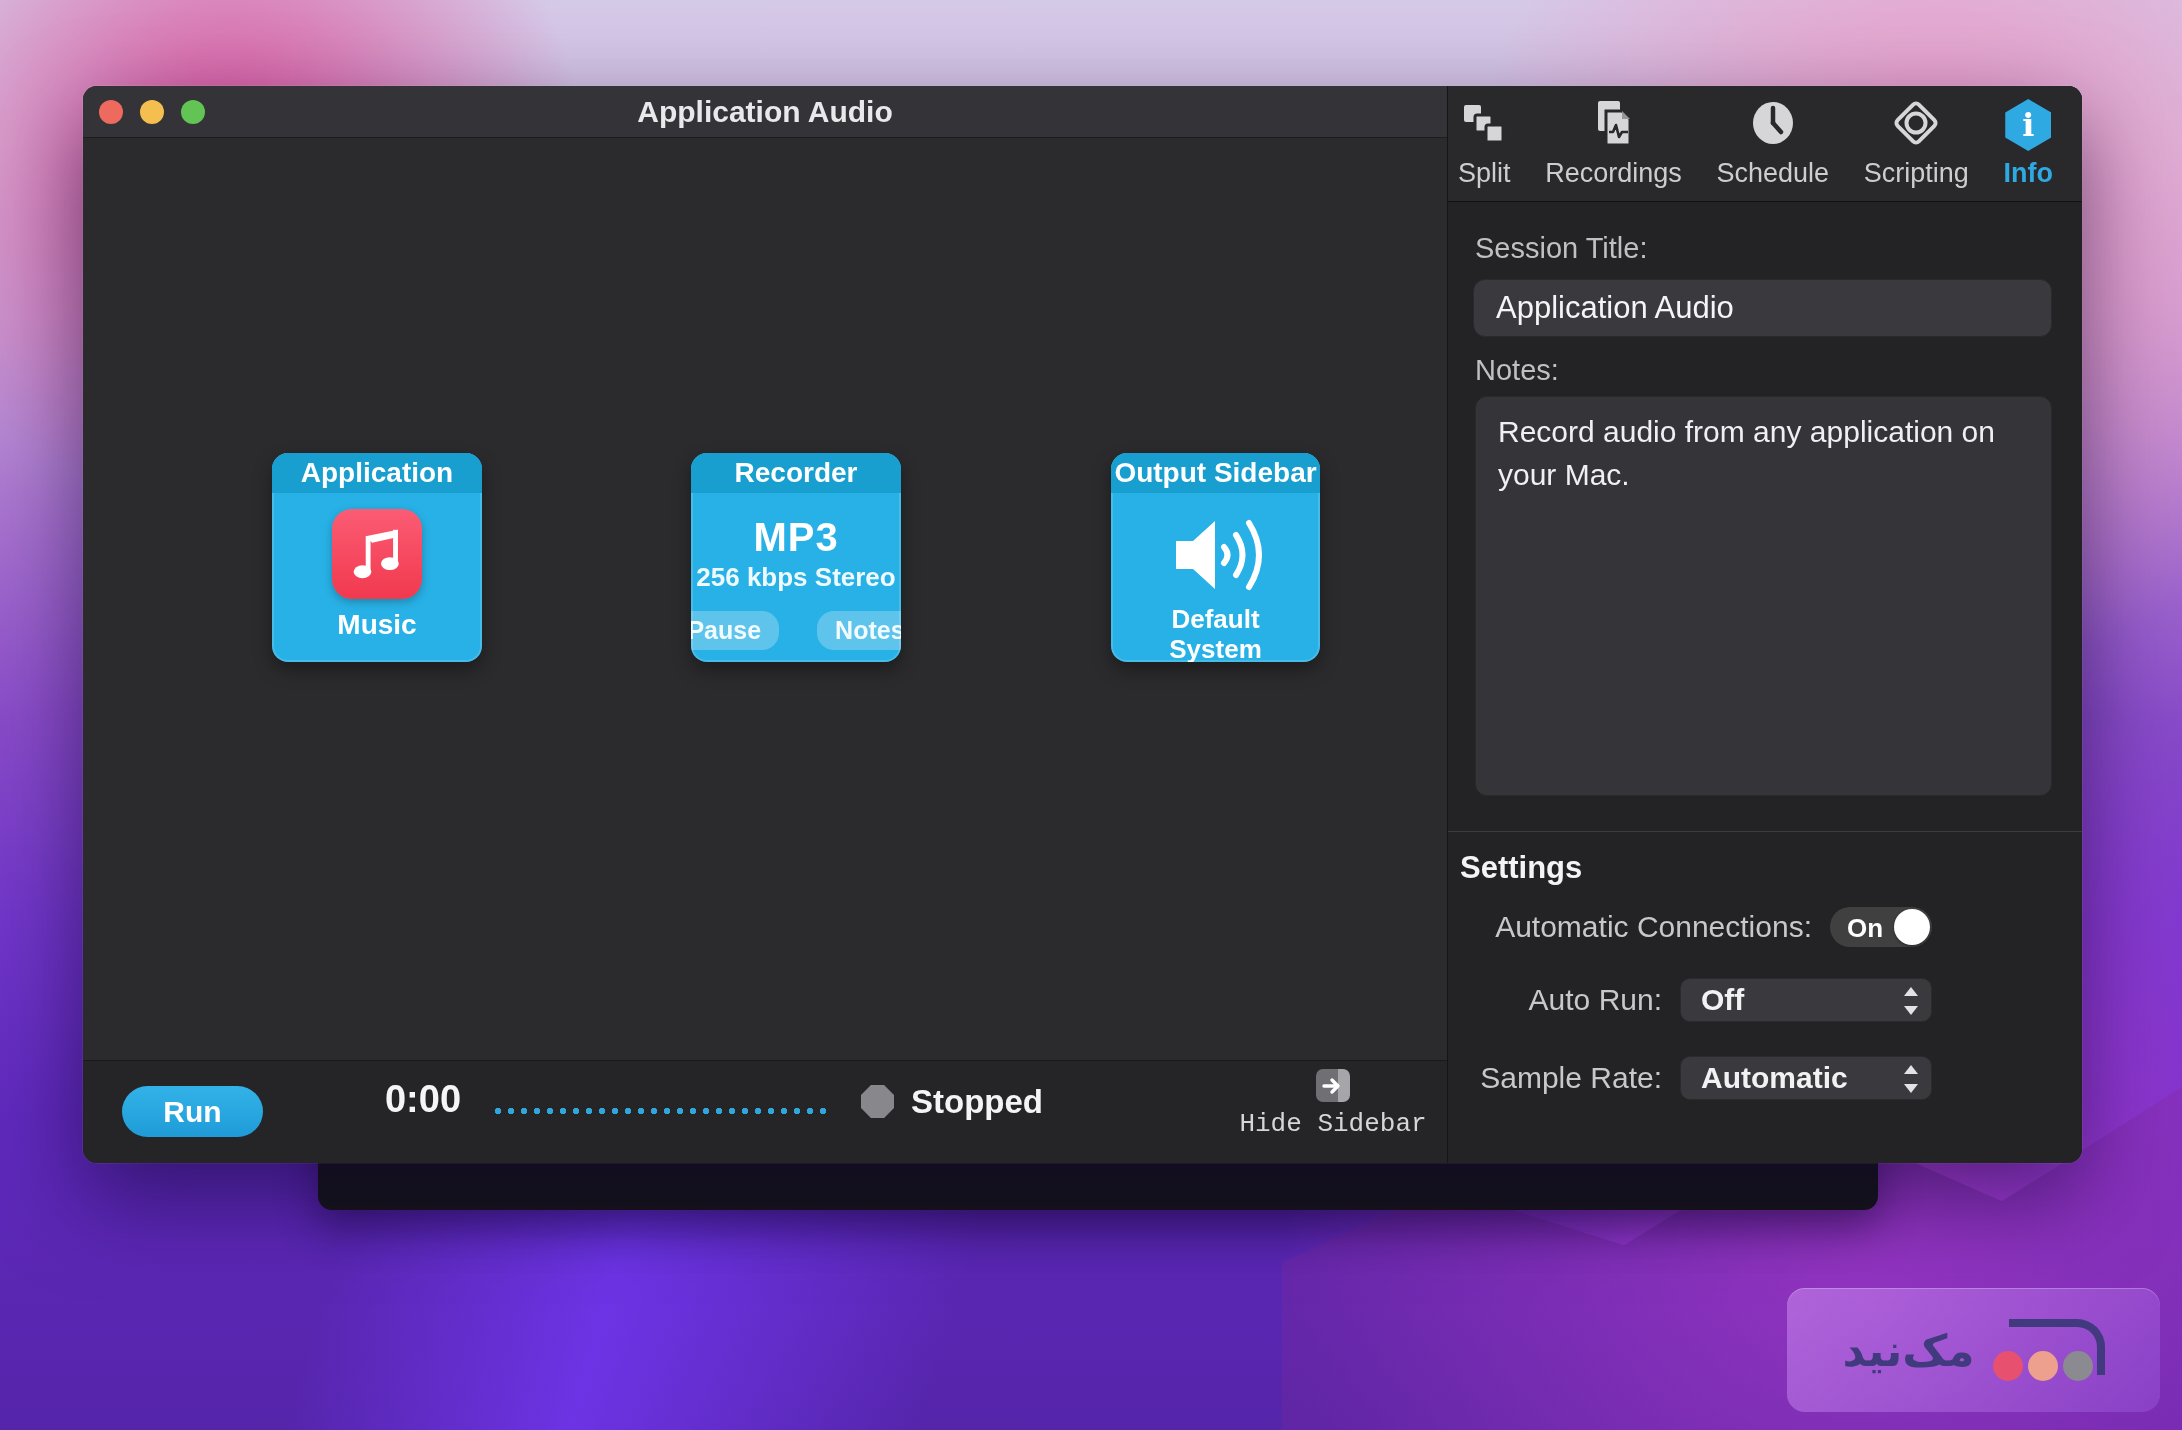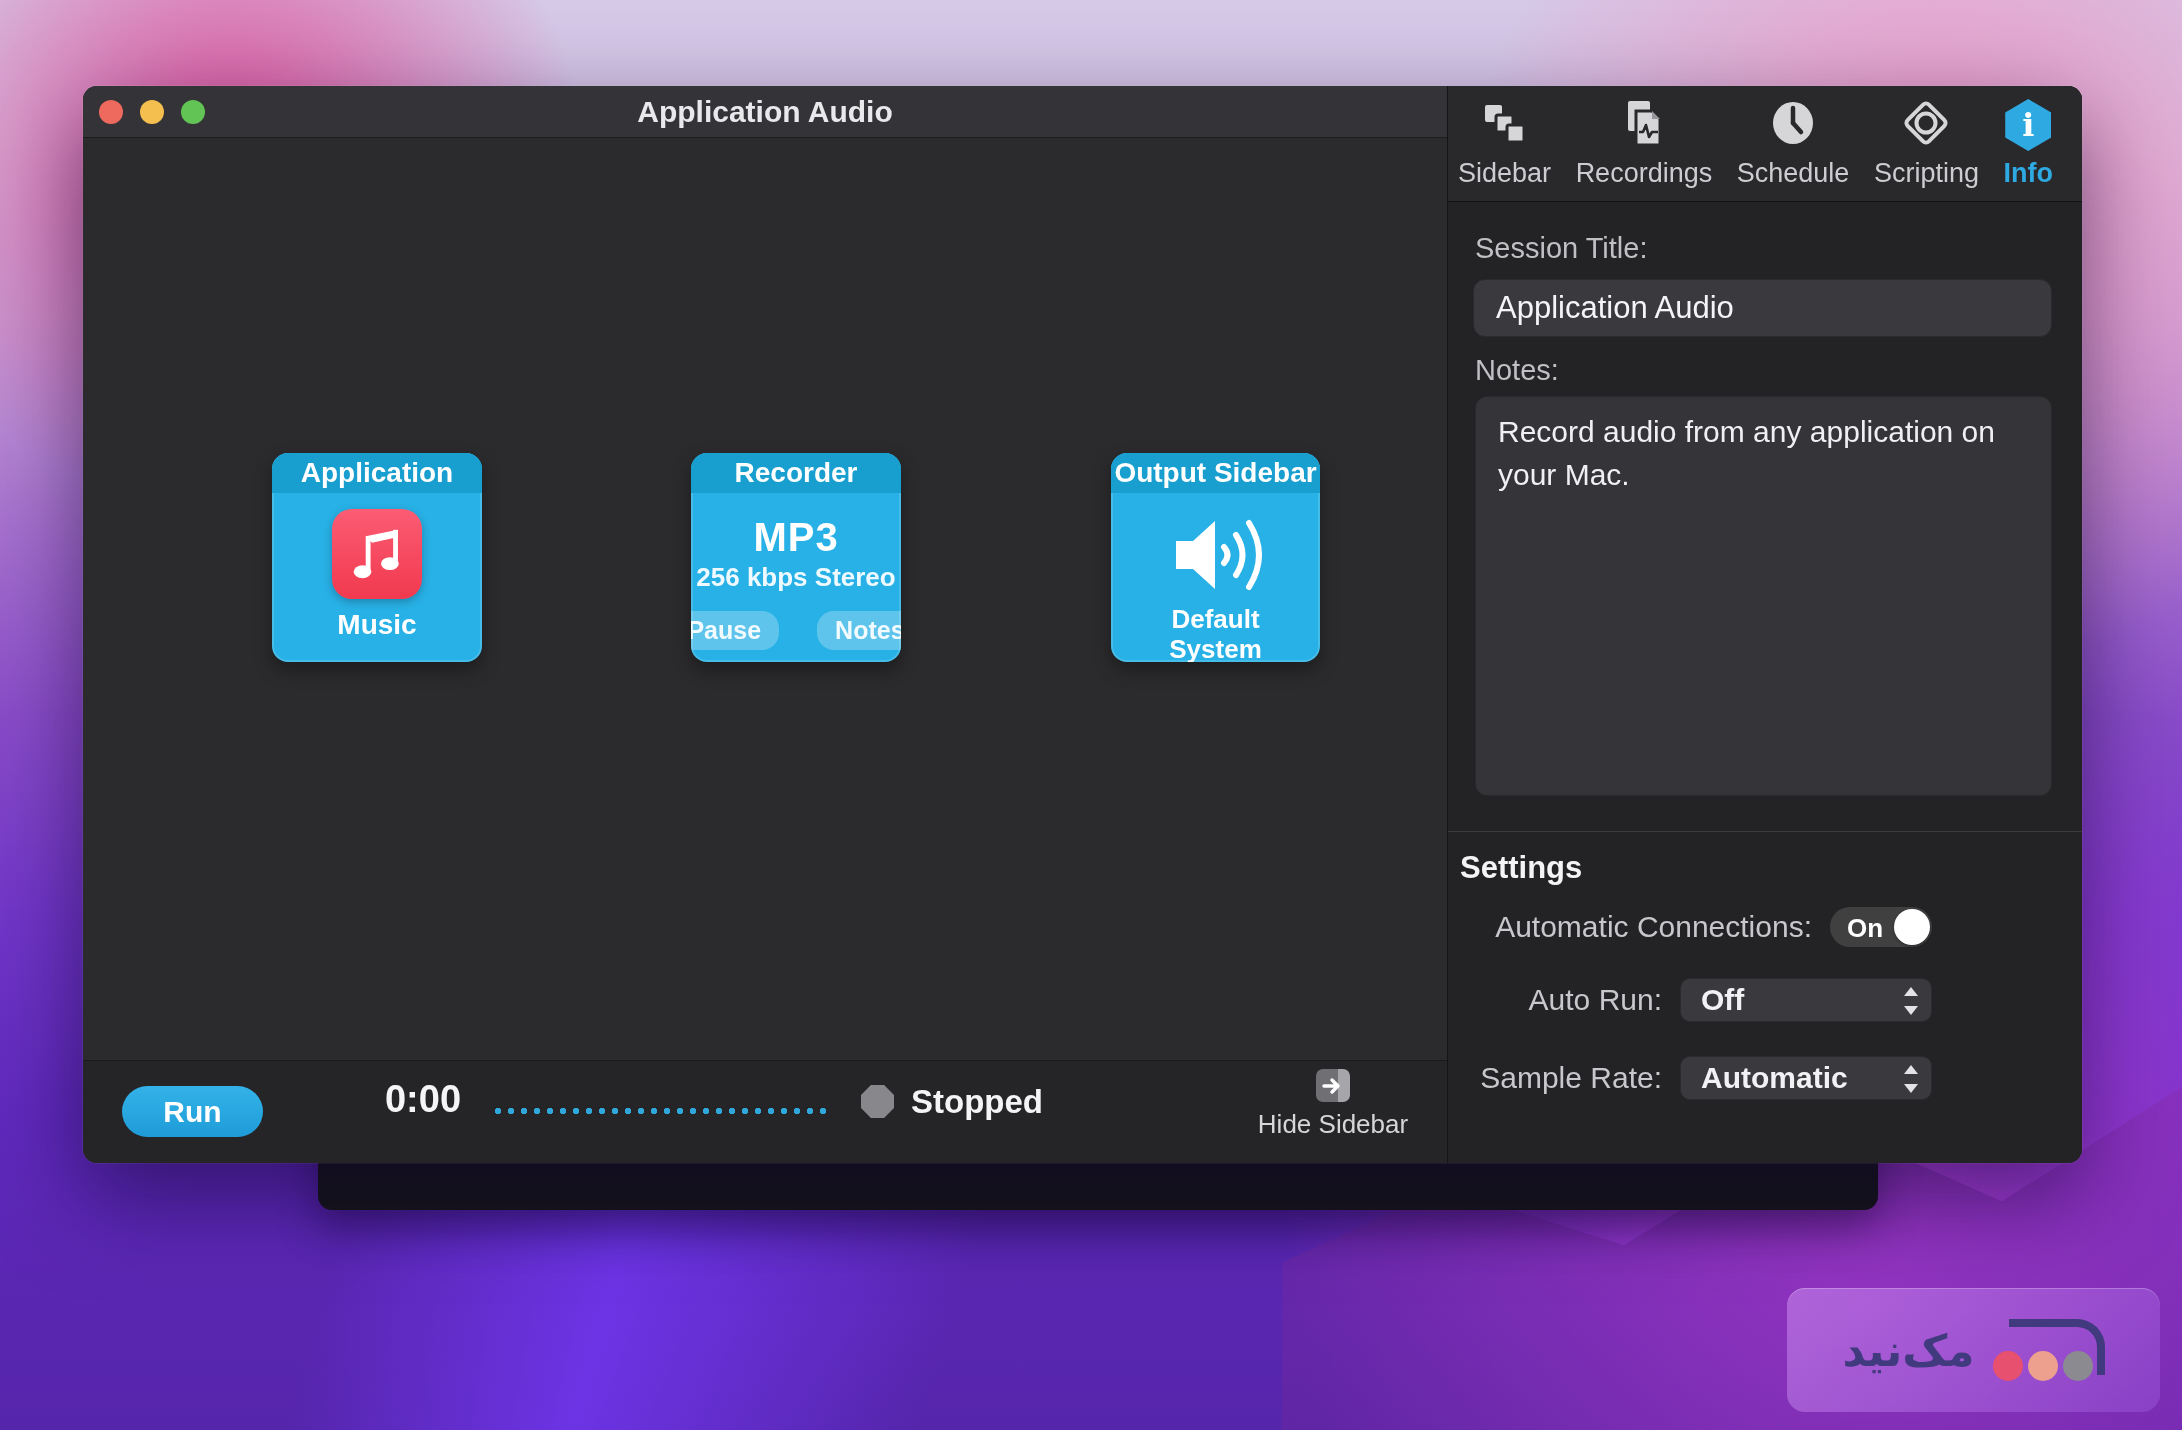--- a/index.html
+++ b/index.html
@@ -53,21 +53,21 @@
   .connector i:nth-child(2n){ color:#226e8e; }
   .connector i:nth-child(5n){ color:#49b4dd; }
 
   
   .transport { position:absolute; left:0; top:974px; width:1364px; height:103px; background:#252528; border-top:1px solid #1a1a1c; }
   .run-btn { position:absolute; left:39px; top:25px; width:141px; height:51px; border:none; border-radius:26px; background:linear-gradient(180deg,#33b2e8,#1f9cd8); color:#fff; font-size:30px; font-weight:600; font-family:inherit; }
   .timer { position:absolute; left:270px; top:17px; width:140px; text-align:center; color:#f5f5f7; font-size:38px; font-weight:700; }
   .dotline { position:absolute; left:409px; top:45px; width:336px; height:10px; background:radial-gradient(circle 3.5px at 6px 5px, #2fa7db 97%, transparent) 0 0 / 13px 10px repeat-x; }
   .stop-octagon { position:absolute; left:778px; top:24px; width:33px; height:33px; background:#87878c; clip-path:polygon(30% 0,70% 0,100% 30%,100% 70%,70% 100%,30% 100%,0 70%,0 30%); }
   .stop-label { position:absolute; left:828px; top:22px; color:#f4f4f6; font-size:33px; font-weight:600; }
-  .hide-sidebar { position:absolute; left:1150px; top:8px; width:200px; display:flex; flex-direction:column; align-items:center; background:none; border:none; font-family:Liberation Sans, sans-serif; }
+  .hide-sidebar { position:absolute; left:1150px; top:8px; width:200px; display:flex; flex-direction:column; align-items:center; background:none; border:none; font-family:Liberation Mono, monospace; }
   .hs-icon { width:34px; height:33px; border-radius:7px; background:linear-gradient(90deg,#6f6f74 0 64%, #a5a5aa 64% 100%); display:flex; align-items:center; justify-content:center; }
   .hs-label { margin-top:7px; color:#d6d6d9; font-size:26px; }
 
   
   .sidebar { position:absolute; left:1364px; top:0; width:635px; height:1077px; background:#232326; border-left:1px solid #151517; }
   .tabbar { position:absolute; left:0; top:0; width:635px; height:116px; background:#29292c; border-bottom:1px solid rgba(0,0,0,.55); display:flex; justify-content:space-between; padding:12px 30px 0 10px; }
   .tab { display:flex; flex-direction:column; align-items:center; gap:6px; background:none; border:none; font-family:inherit; }
   .tab-icon { height:54px; display:flex; align-items:center; justify-content:center; }
   .tab-label { font-size:27px; color:#cdcdd1; }
   .tab.active .tab-label { color:#2fa9e2; font-weight:600; }
@@ -218,21 +218,21 @@
       <div class="tabbar">
 
         <button class="tab">
           <span class="tab-icon">
             <svg width="52" height="52" viewBox="0 0 52 52">
               <rect x="6" y="6" width="17" height="17" rx="2" fill="#d6d6d8"></rect>
               <rect x="17" y="16" width="17" height="17" rx="2" fill="#d6d6d8" stroke="#29292c" stroke-width="3"></rect>
               <rect x="28" y="26" width="17" height="17" rx="2" fill="#d6d6d8" stroke="#29292c" stroke-width="3"></rect>
             </svg>
           </span>
-          <span class="tab-label">Sidebar</span>
+          <span class="tab-label">Split</span>
         </button>
 
         <button class="tab">
           <span class="tab-icon">
             <svg width="52" height="52" viewBox="0 0 52 52">
               <rect x="10" y="2" width="22" height="30" rx="2" fill="#d6d6d8"></rect>
               <path d="M18 12 h16 l8 8 v26 h-24 z" fill="#d6d6d8" stroke="#29292c" stroke-width="3"></path>
               <path d="M34 12 l8 8 h-8 z" fill="#97979b"></path>
               <path d="M21 33 h4 l3 -7 3 12 3 -5 h6" stroke="#29292c" stroke-width="2.6" fill="none" stroke-linejoin="round"></path>
             </svg>

